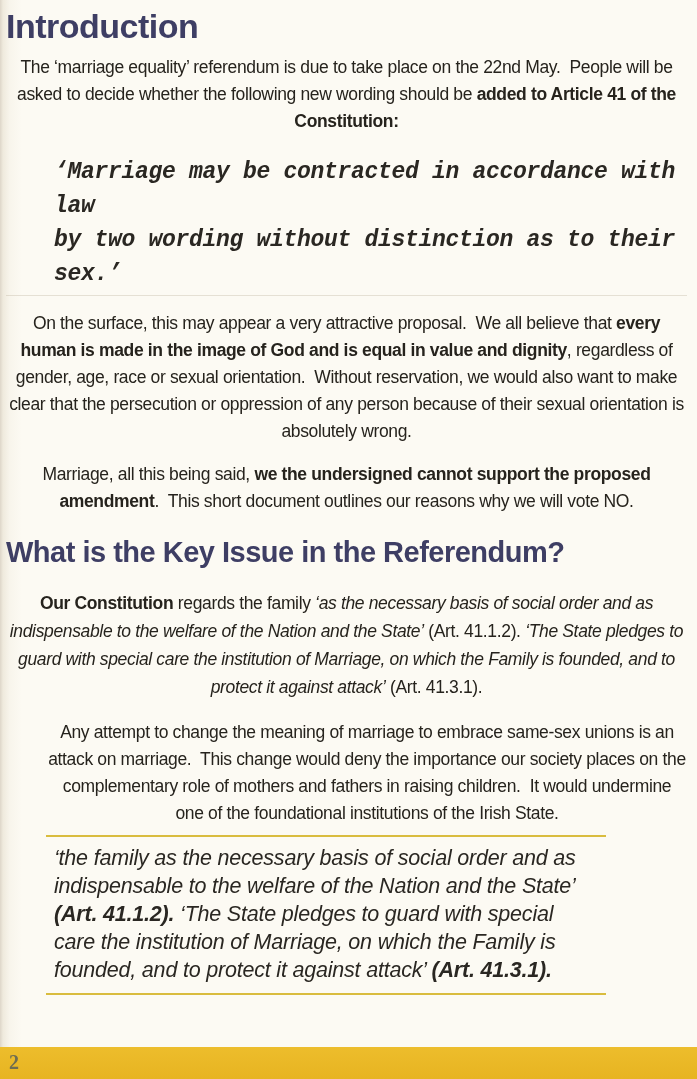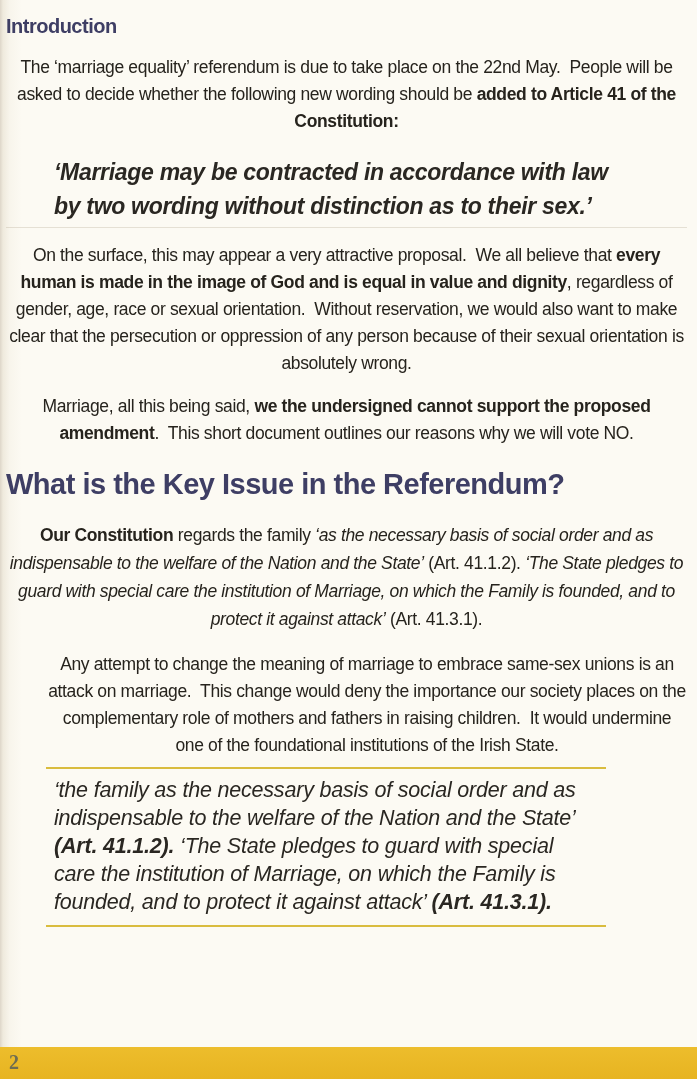--- a/index.html
+++ b/index.html
@@ -8,21 +8,21 @@
     width:697px;height:1079px;
     background:#fcfaf3;
     background-image:linear-gradient(to right,#ddd6c9 0px,#efeadd 3px,#f8f5ec 10px,#fcfaf3 22px);
     font-family:"Liberation Sans",sans-serif;
     color:#221f1a;
     overflow:hidden;
     box-sizing:border-box;
     padding:8px 10px 0 6px;
   }
   .h1{
-    font-size:20px;font-weight:bold;color:#3e3e64;
+    font-size:34px;font-weight:bold;color:#3e3e64;
     margin:0;line-height:36px;letter-spacing:-0.5px;
   }
   .h2{
     font-size:29px;font-weight:bold;color:#3e3e64;
     margin:20px 0 0 0;line-height:34px;letter-spacing:-0.5px;
   }
   .body-par{
     font-size:17.5px;line-height:27px;letter-spacing:-0.35px;
     margin:14px 0 0 0;color:#26231d;
     white-space:pre-wrap;
@@ -34,21 +34,21 @@
   .p5{margin-top:20px;line-height:28px;}
   .p6{margin-top:18px;margin-left:41px;}
   .b{font-weight:bold;}
   .i{font-style:italic;}
   .bi{font-style:italic;font-weight:bold;}
   .pull-quote{
     margin:20px 0 0 48px;
     font-size:23px;font-weight:bold;font-style:italic;
     line-height:34px;color:#2a2722;letter-spacing:-0.3px;
   }
-  .pull-quote span{display:block;}
+  .pull-quote span{display:block;font-family:Liberation Mono, monospace;}
   .ghost-divider{
     height:1px;margin-top:4px;
     background:rgba(186,176,155,0.35);
     border:0;
   }
   .quote-block{
     box-sizing:border-box;
     margin:8px 0 0 40px;
     width:560px;
     border-top:2px solid #d9bc3e;

